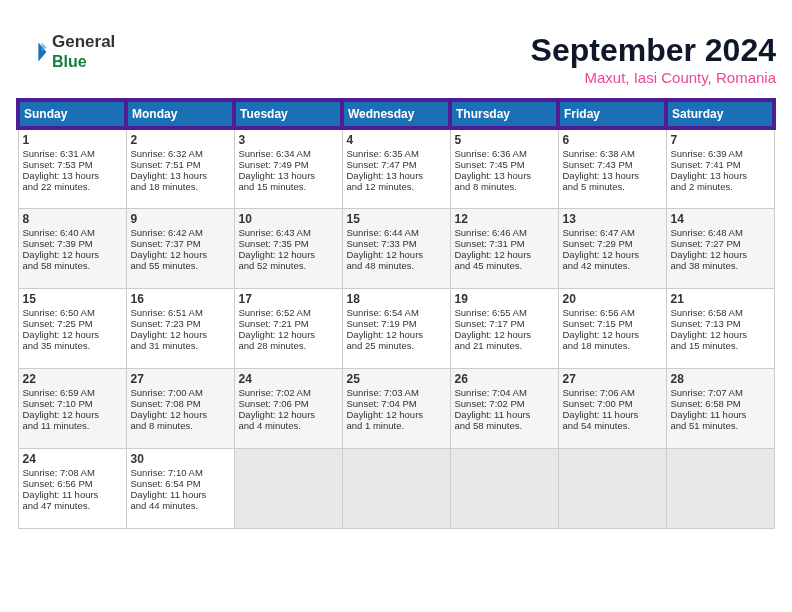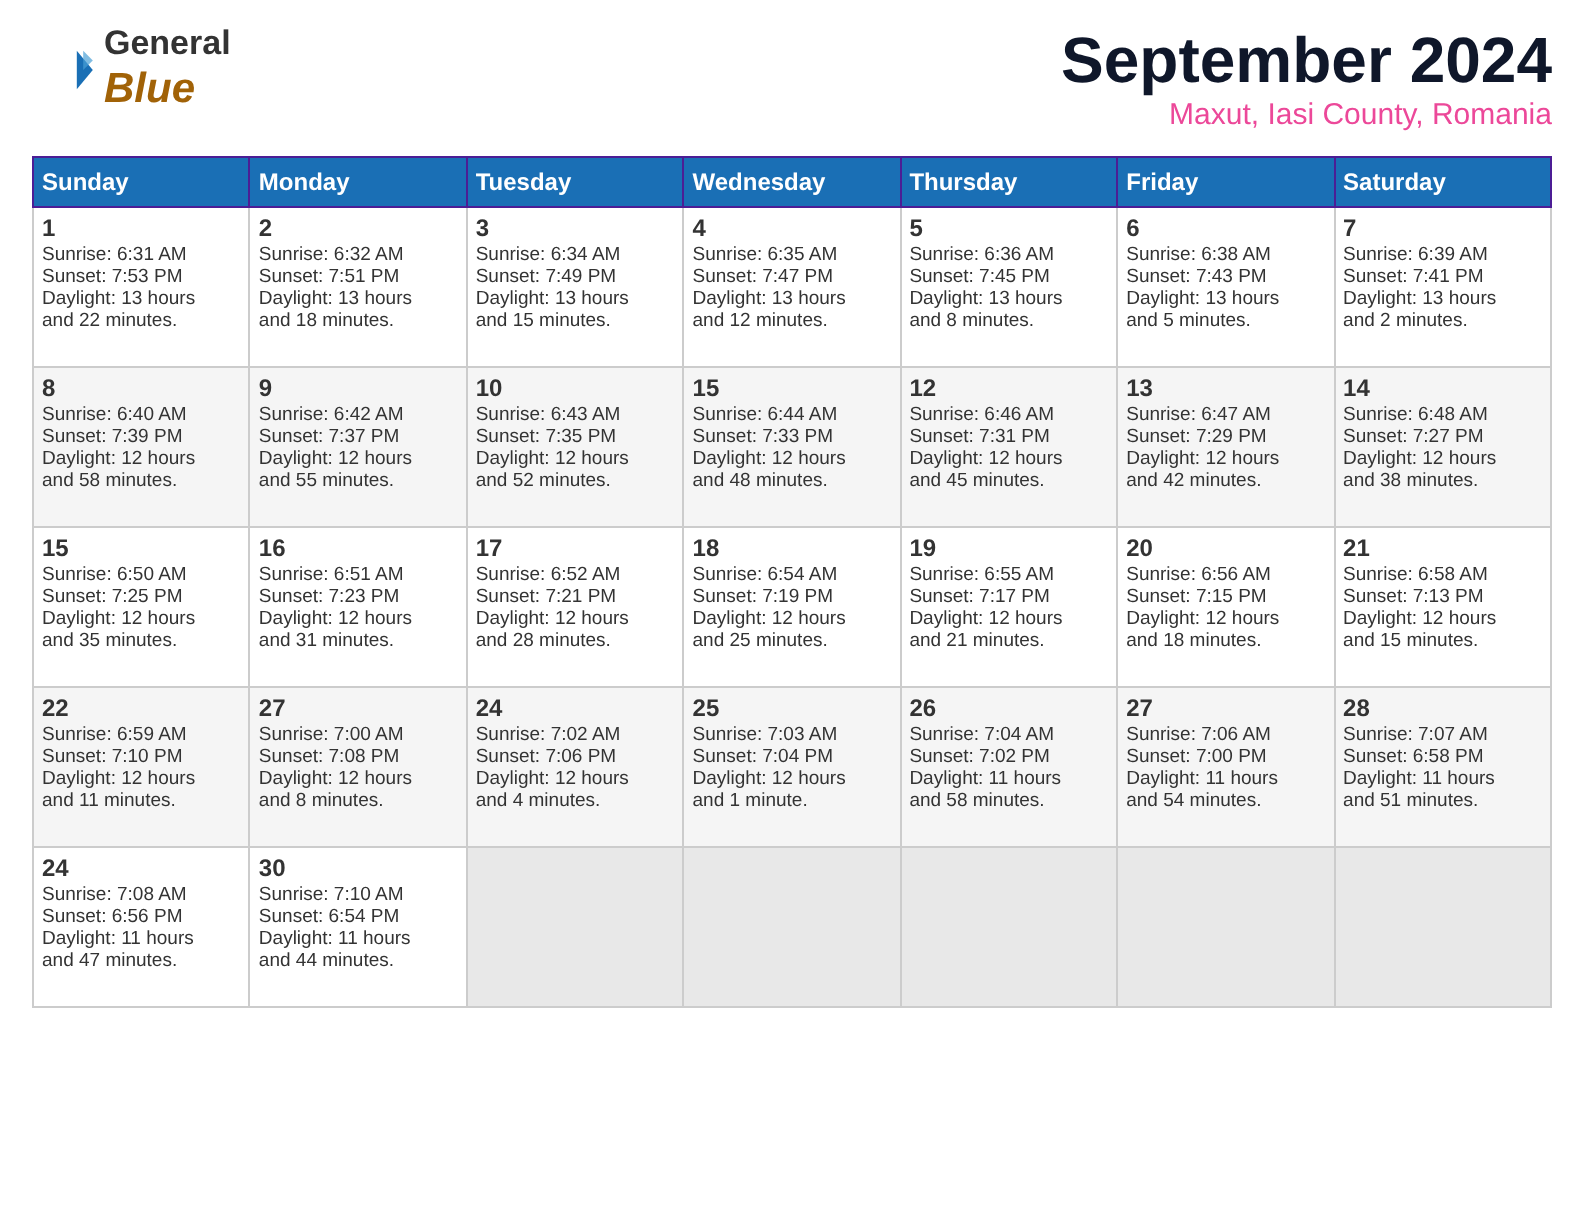--- a/index.html
+++ b/index.html
@@ -5,21 +5,21 @@
     * { margin: 0; padding: 0; box-sizing: border-box; }
     body {
       font-family: Arial, sans-serif;
       background: #fff;
       width: 792px;
       height: 612px;
       overflow: hidden;
     }
     .container {
       width: 792px;
-      padding: 12px 16px 8px 16px;
+      padding: 32px 16px 8px 16px;
     }
     .header {
       display: flex;
       align-items: flex-start;
       justify-content: space-between;
       margin-bottom: 12px;
     }
     .logo {
       display: flex;
       align-items: center;
@@ -46,21 +46,21 @@
       border-collapse: collapse;
       table-layout: fixed;
     }
     thead th {
       background: #1a6fb5;
       color: #fff;
       font-size: 12px;
       font-weight: bold;
       padding: 5px 4px;
       text-align: left;
-      border: 1px solid #4c1d95;
+      border: 4px solid #4c1d95;
     }
     tbody td {
       border: 1px solid #ccc;
       vertical-align: top;
       padding: 3px 4px;
       font-size: 9.5px;
       color: #333;
       height: 80px;
     }
     tbody tr:nth-child(odd) td {
@@ -84,21 +84,21 @@
 
 <div class="container">
   <div class="header">
     <div class="logo">
       <svg class="logo-icon" viewBox="0 0 40 40">
         <polygon points="28,8 38,20 28,32" fill="#1a6fb5"></polygon>
         <polygon points="32,8 38,14 32,20" fill="#4a9fd5" opacity="0.7"></polygon>
       </svg>
       <div>
         <div style="font-size:17px;font-weight:bold;color:#333;line-height:1.2;">General</div>
-        <div style="font-size:21px;font-weight:bold;color:#a16207;line-height:1.2;font-style:italic;">Blue</div>
+        <div style="font-size:16px;font-weight:bold;color:#15803d;line-height:1.2;">Blue</div>
       </div>
     </div>
     <div class="title-block">
       <div class="month-title">September 2024</div>
       <div class="location">Maxut, Iasi County, Romania</div>
     </div>
   </div>
 
   <table>
     <thead>

